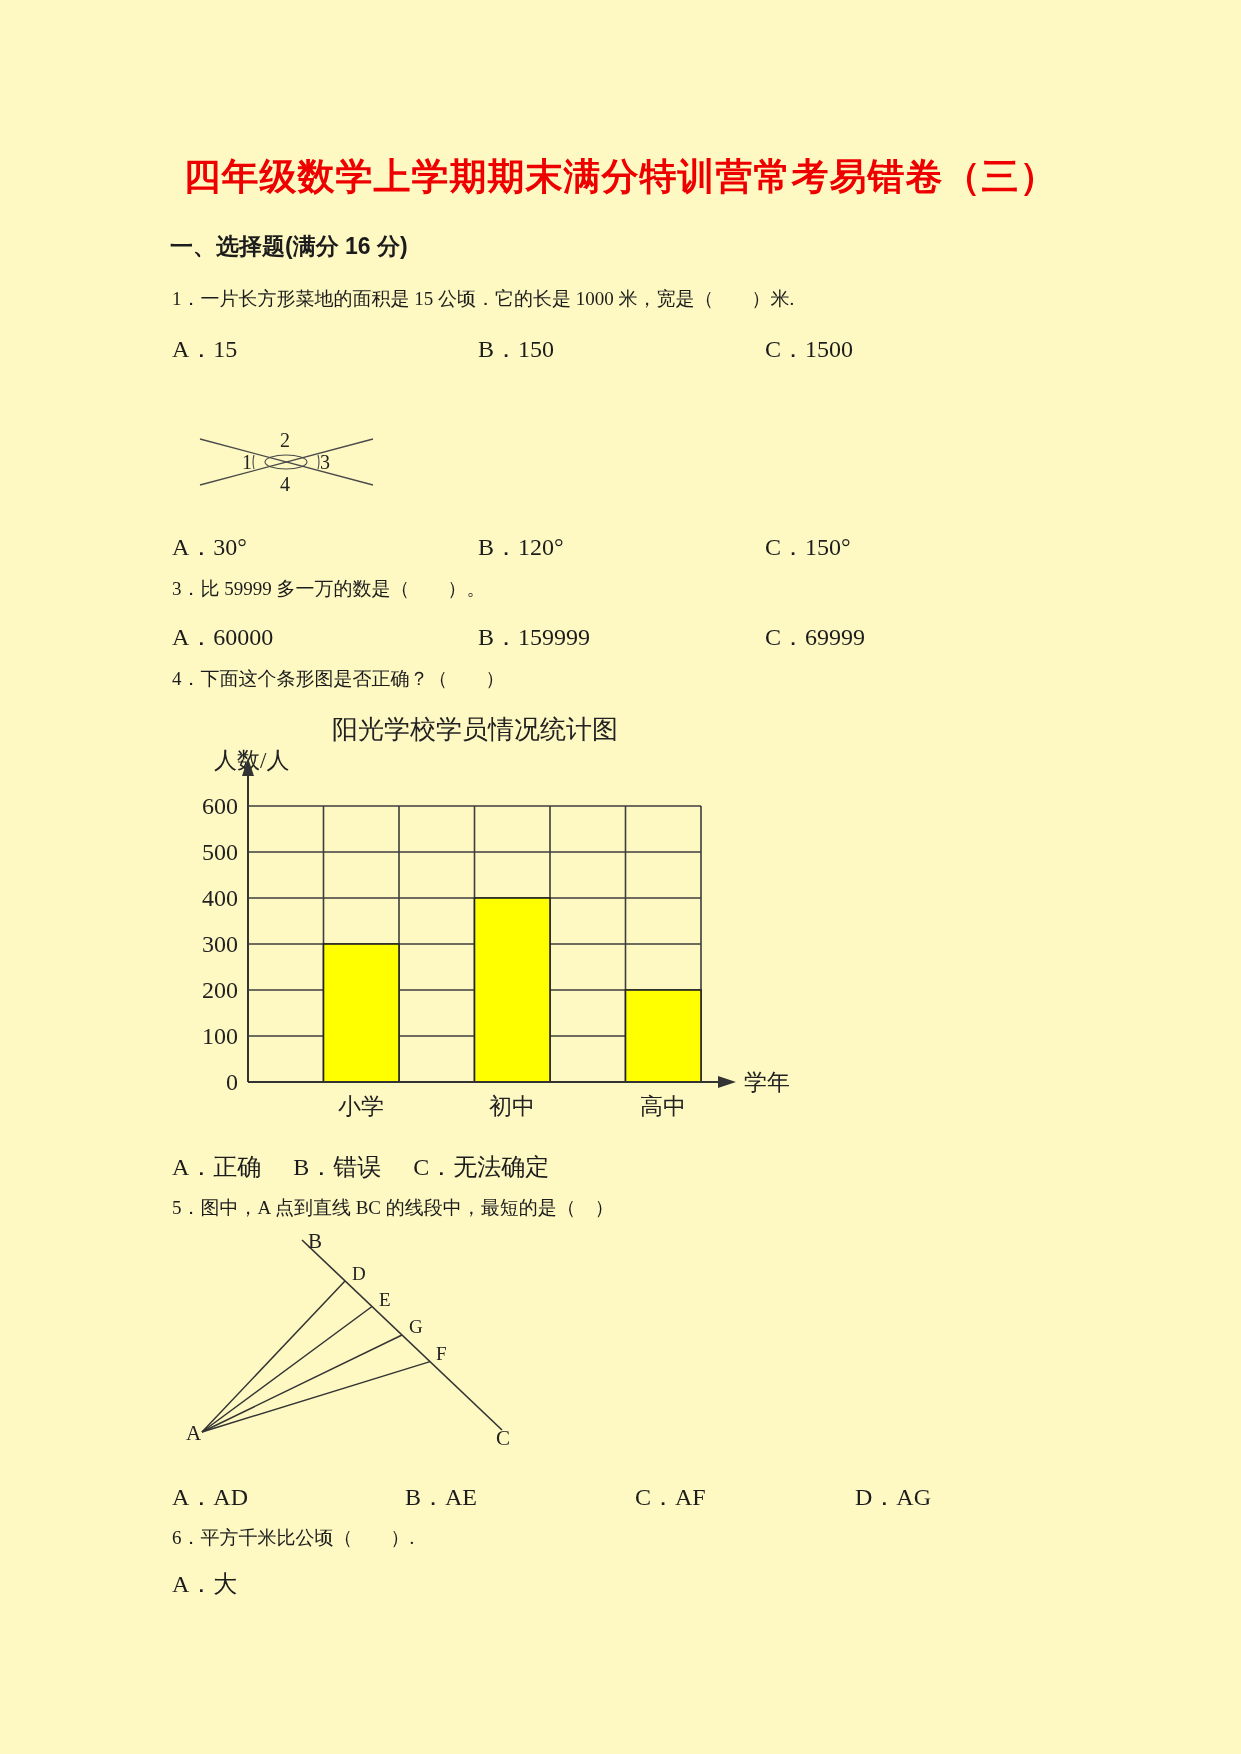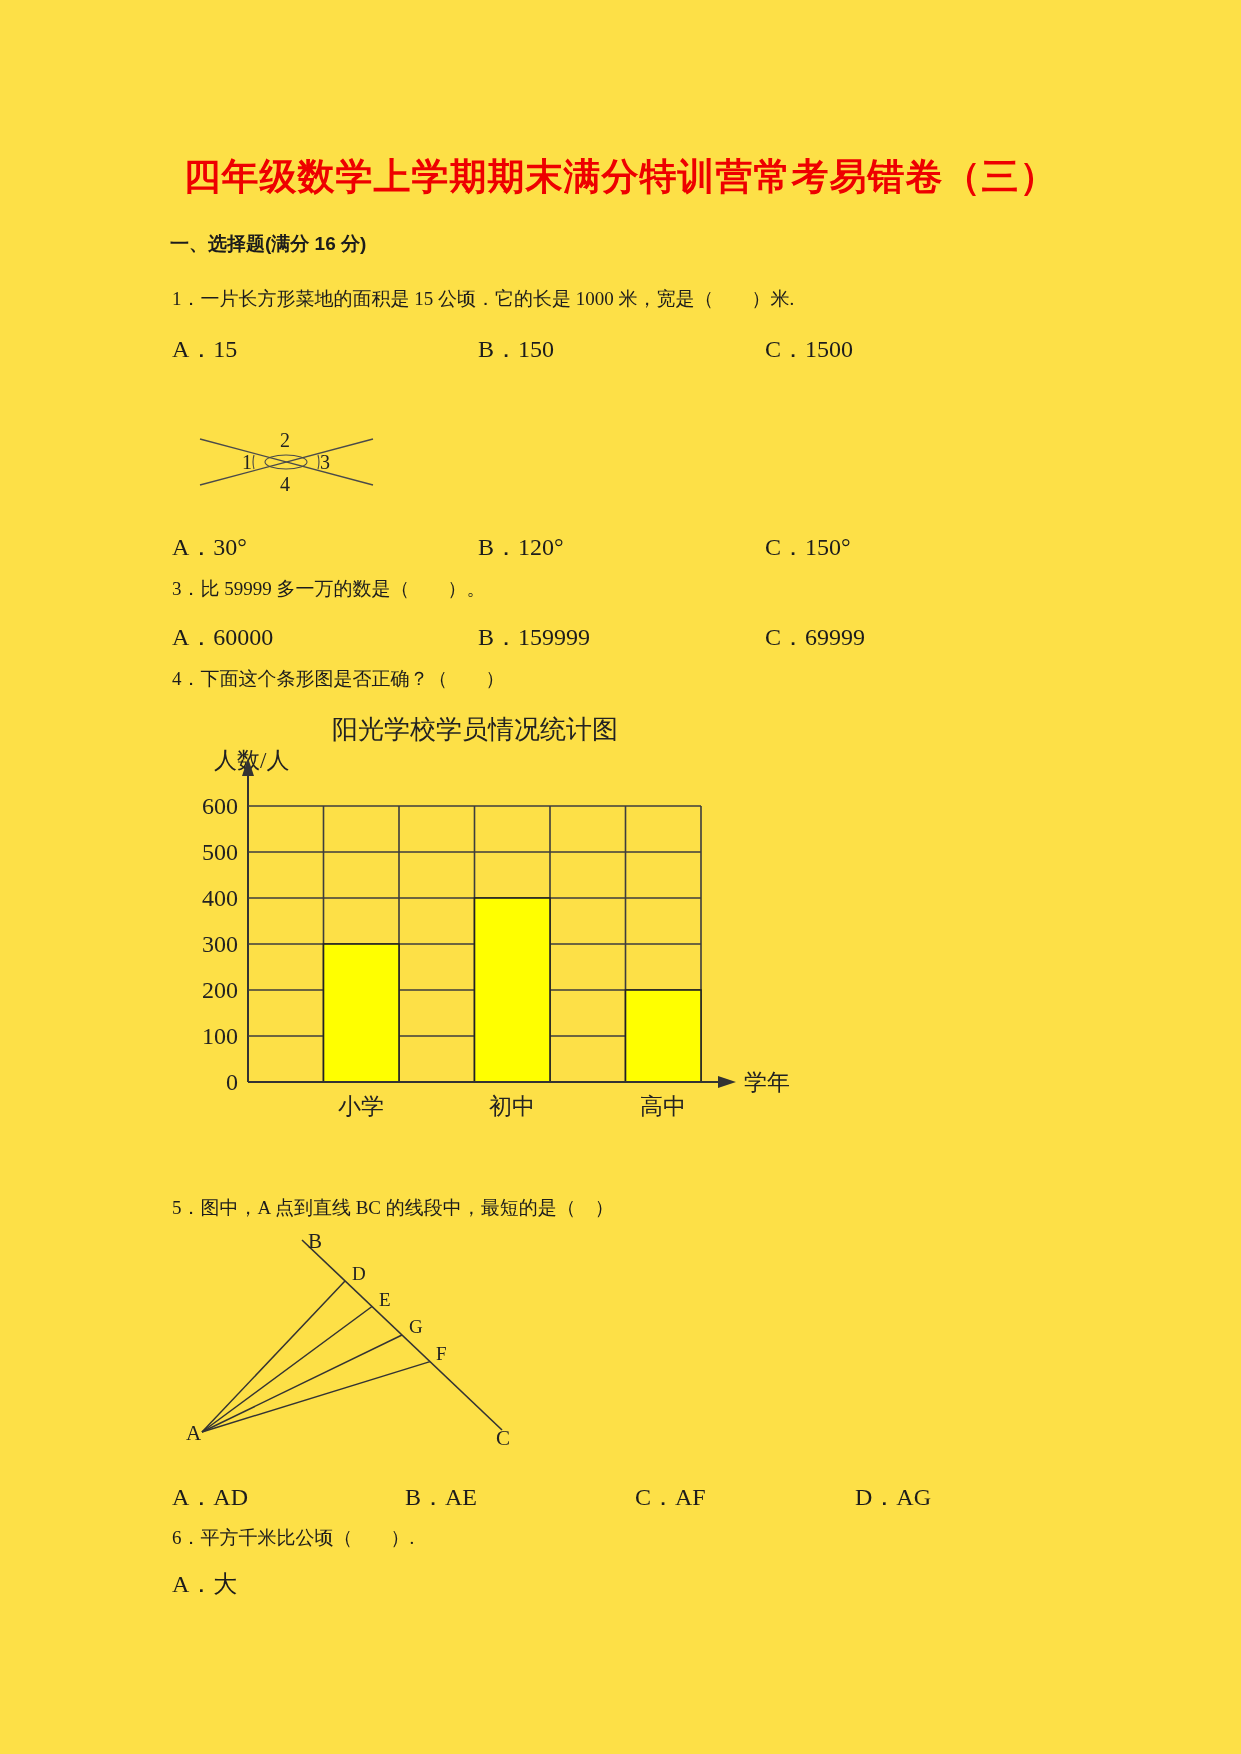--- a/index.html
+++ b/index.html
@@ -1,23 +1,23 @@
 <!DOCTYPE html>
 <html><head>
 <meta charset="utf-8">
 <style>
   html,body{margin:0;padding:0;background:#ffffff;}
-  .page{position:relative;width:1241px;height:1754px;background:#fde047;overflow:hidden;
+  .page{position:relative;width:1241px;height:1754px;background:#fef9c3;overflow:hidden;
         font-family:"Liberation Serif","DejaVu Serif",serif;color:#1c1c1c;}
   .abs{position:absolute;}
   .doc-title{left:0;top:152px;width:1241px;text-align:center;
              font-family:"Liberation Sans","DejaVu Sans",sans-serif;
              font-weight:bold;font-size:37px;letter-spacing:1px;}
   .sec-heading{left:170px;top:231px;font-family:"Liberation Sans","DejaVu Sans",sans-serif;
-               font-weight:bold;font-size:19px;}
+               font-weight:bold;font-size:23px;}
   .qtext{font-size:19px;white-space:nowrap;}
   .opt{font-size:24px;white-space:nowrap;}
   .inline-opts span{margin-right:26px;}
   svg text{font-family:"Liberation Serif","DejaVu Serif",serif;fill:#222;}
 </style>
 </head>
 <body>
 
 <div class="page">
 
@@ -105,20 +105,25 @@
       <text x="68" y="390">0</text>
     </g>
 
     <g font-size="23" text-anchor="middle" fill="#2a2a2a">
       <text x="191" y="414">小学</text>
       <text x="342" y="414">初中</text>
       <text x="493" y="414">高中</text>
     </g>
   </svg>
 
+  <div class="abs opt inline-opts" style="left:172px;top:1151px;">
+    <span>A．正确</span>
+    <span>B．错误</span>
+    <span>C．无法确定</span>
+  </div>
 
   <div class="abs qtext" style="left:172px;top:1195px;">5．图中，A 点到直线 BC 的线段中，最短的是（　）</div>
 
   <svg class="abs" style="left:180px;top:1232px;" width="340" height="220" viewBox="0 0 340 220">
 
     <line x1="122" y1="8" x2="322" y2="198" stroke="#333" stroke-width="1.6"></line>
 
     <g stroke="#333" stroke-width="1.5">
       <line x1="22" y1="200" x2="165" y2="49"></line>
       <line x1="22" y1="200" x2="192" y2="74.5"></line>

